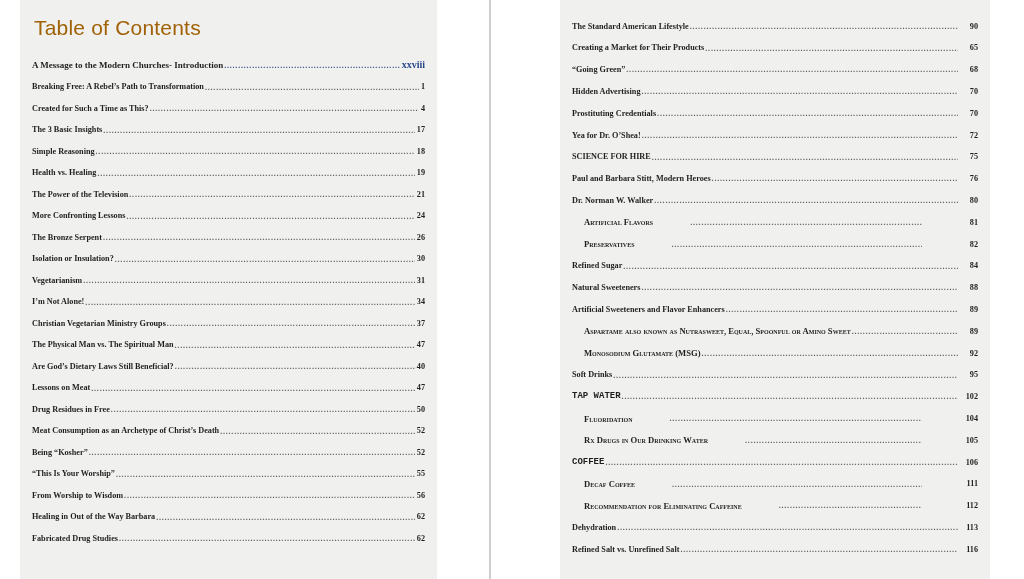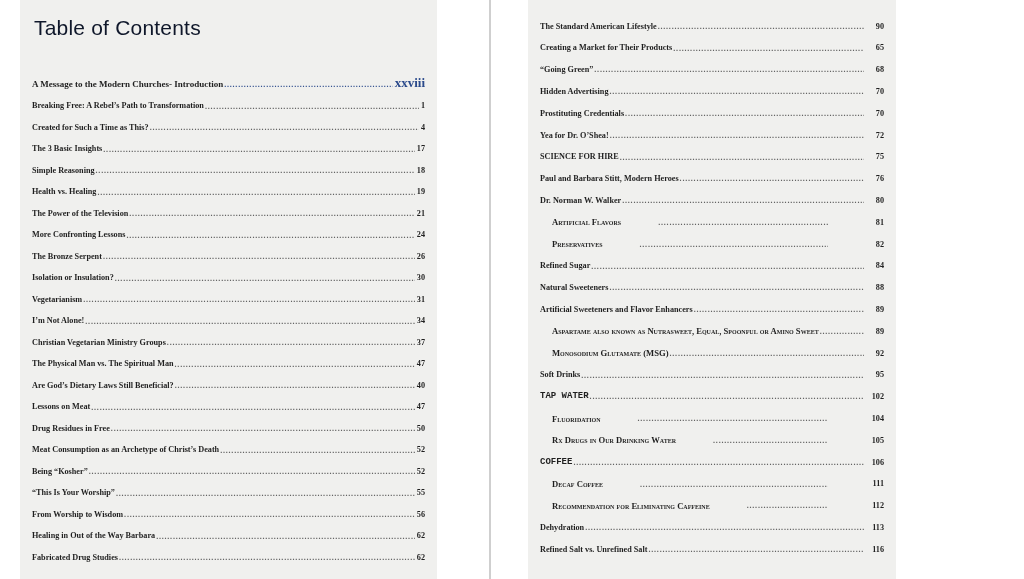--- a/index.html
+++ b/index.html
@@ -28,39 +28,39 @@
   }
   .col-left {
     left: 20px;
     width: 417px;
     padding: 0;
   }
   .col-left .inner {
     padding: 16px 10px 0 10px;
   }
   .col-right {
-    left: 528px;
-    width: 368px;
+    left: 560px;
+    width: 430px;
   }
   .col-right .inner {
     padding: 14px 10px 0 10px;
   }
   .gutter {
     position: absolute;
     top: 0;
     left: 489px;
     width: 2px;
     height: 579px;
     background: #cfcfcf;
   }
   .toc-title {
     font-family: "Liberation Sans", sans-serif;
     font-size: 21px;
-    color: #0f172a;
-    margin: 0 0 31px 4px;
+    color: #a16207;
+    margin: 0 0 12px 4px;
     letter-spacing: 0.2px;
   }
   .entry {
     display: flex;
     align-items: flex-end;
     font-size: 8.2px;
     font-weight: bold;
     color: #1f1f1f;
     line-height: 1;
     padding: 0 2px;
@@ -89,21 +89,21 @@
     padding-left: 2px;
   }
   
   .entry.first {
     font-size: 9px;
     height: 23px;
     justify-content: flex-end;
   }
   .entry.first .pageno {
     color: #2b4a8b;
-    font-size: 13px;
+    font-size: 10px;
   }
   .entry.first .leader {
     color: #2b4a8b;
   }
   
   .entry.sc .label {
     font-variant: small-caps;
     font-size: 8.6px;
   }
   .entry.ind1 {

